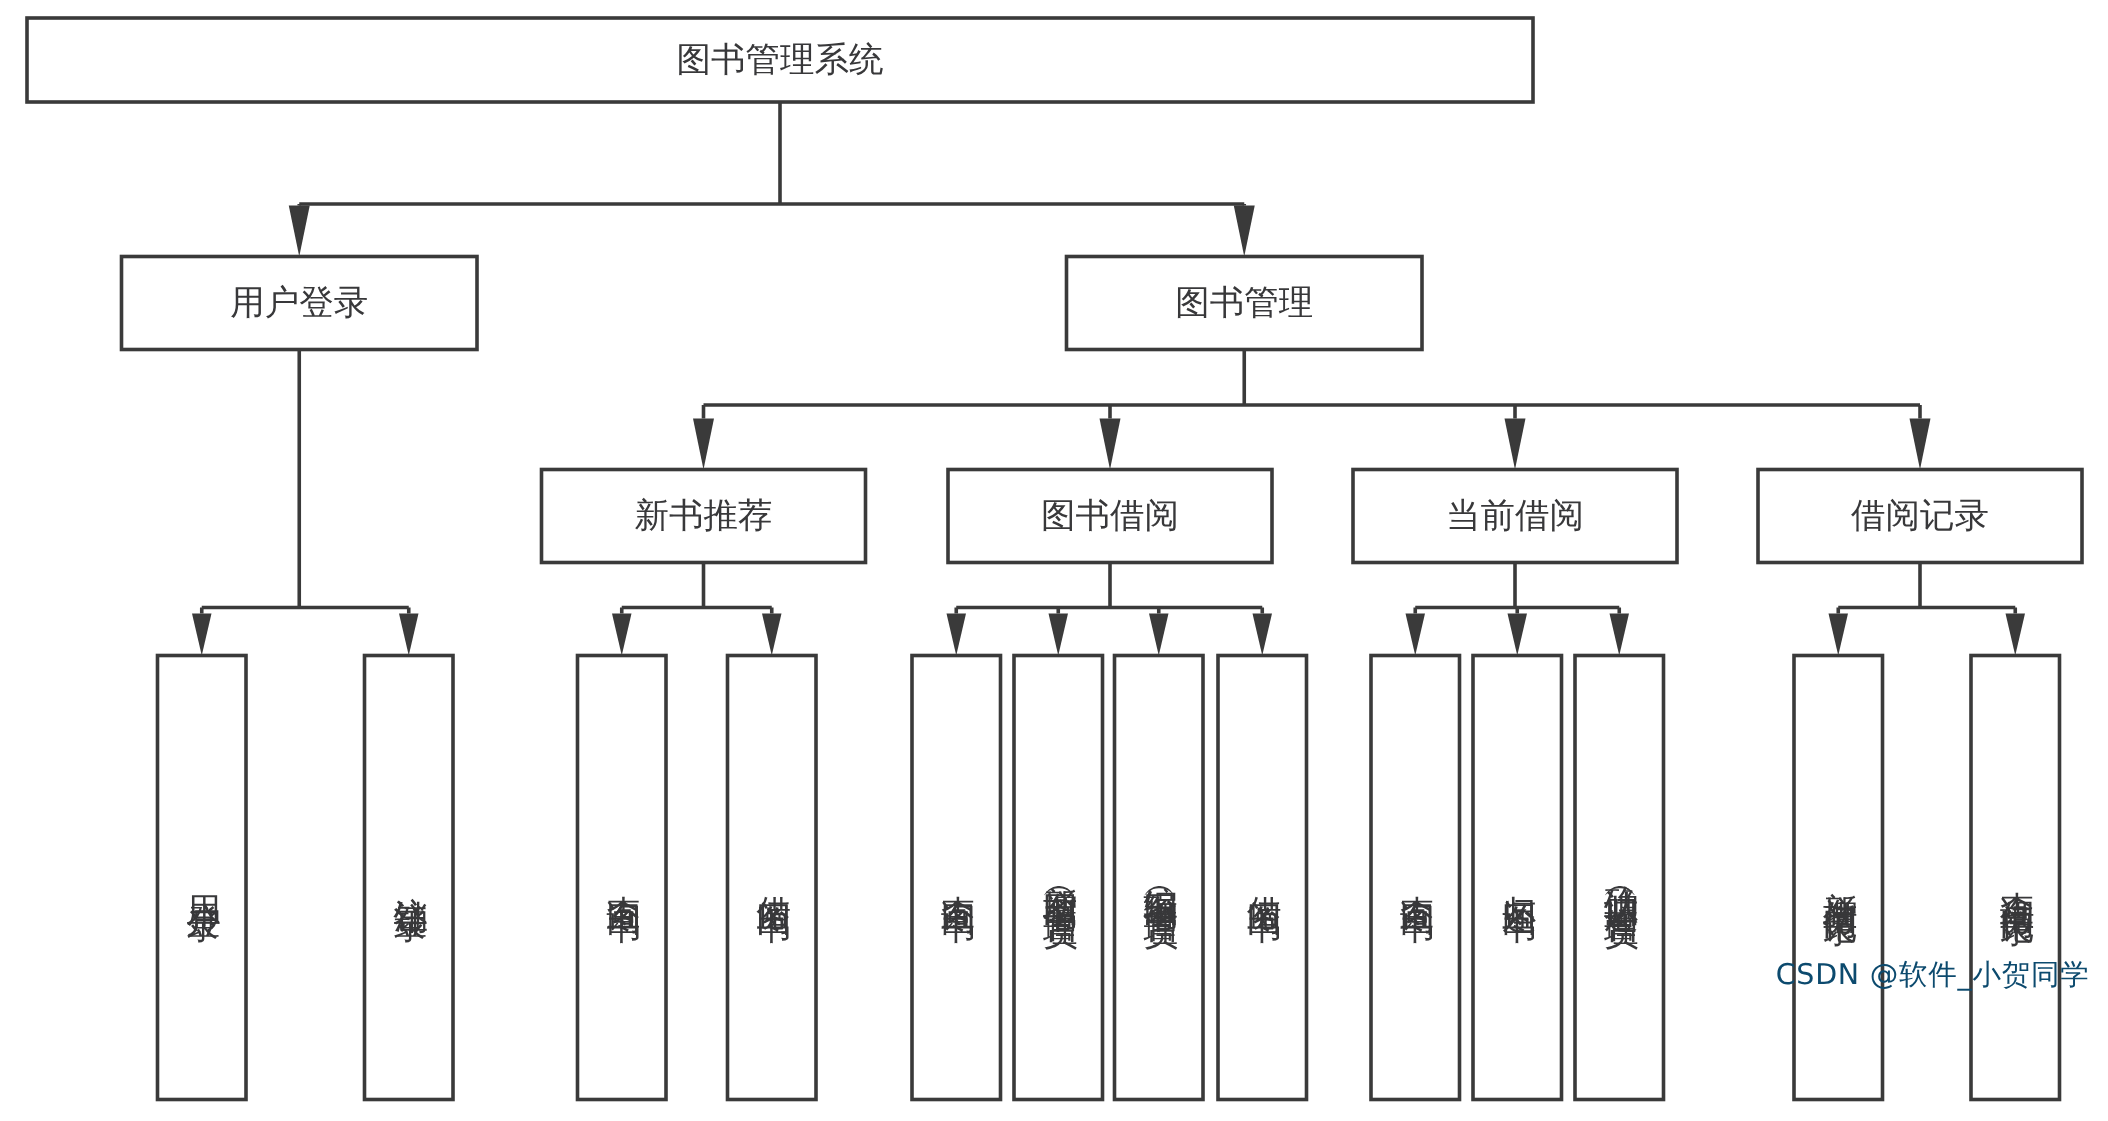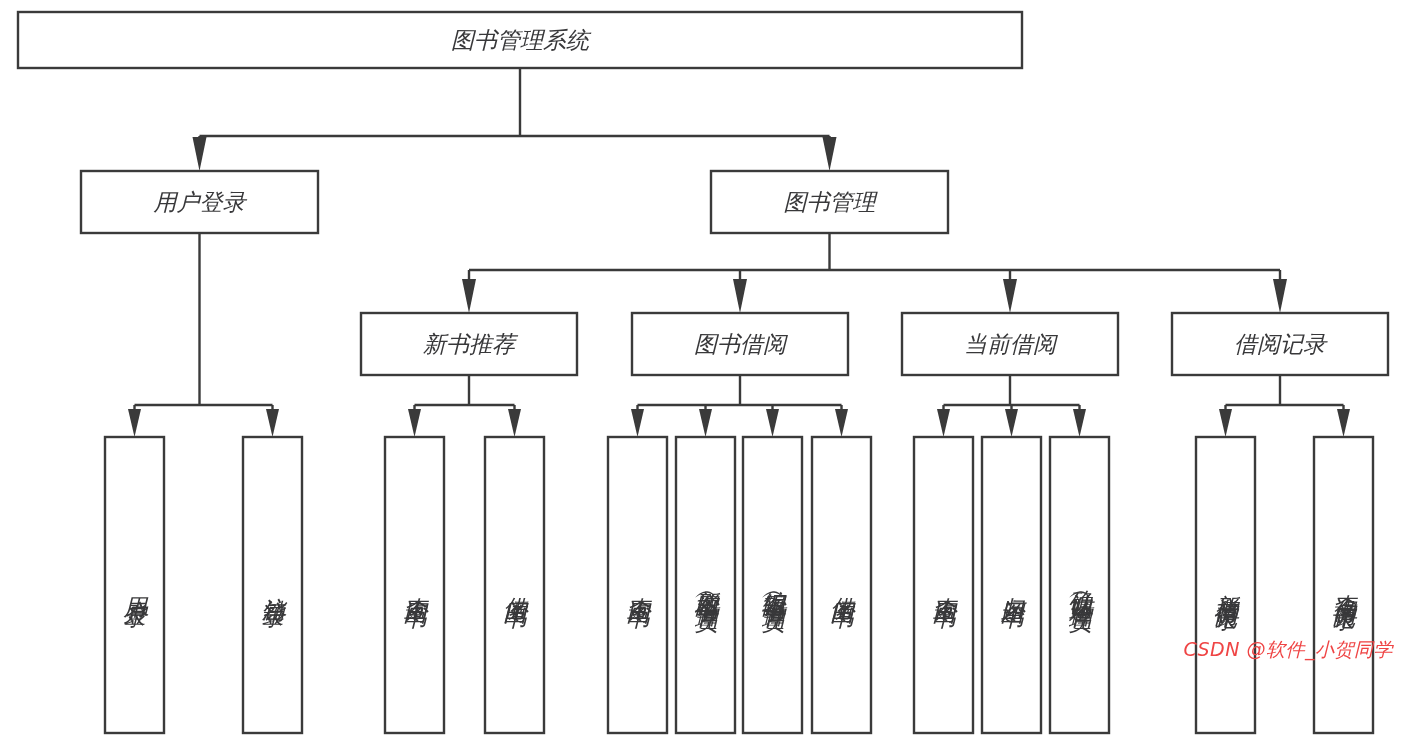--- a/index.html
+++ b/index.html
@@ -12,21 +12,20 @@
     width: 1405px;
     height: 747px;
     font-family: "DejaVu Sans", "Liberation Sans", sans-serif;
     overflow: hidden;
   }
   #diagram-root {
     position: relative;
     width: 1405px;
     height: 667px;
     background: #ffffff;
-    font-style: italic;
   }
   svg.diagram-canvas {
     position: absolute;
     left: 0;
     top: 0;
     width: 1405px;
     height: 747px;
     display: block;
   }
   .node-box {
@@ -68,21 +67,21 @@
     color: #38383a;
     white-space: nowrap;
     text-align: center;
   }
   .watermark {
     position: absolute;
     right: 12px;
     bottom: 4px;
     font-family: "DejaVu Sans", "Liberation Sans", sans-serif;
     font-size: 19px;
-    color: #ef4444;
+    color: #0c4a6e;
     letter-spacing: 0.5px;
     white-space: nowrap;
   }
 </style>
 </head>
 <body>
 
 <div id="diagram-root">
 
   <svg class="diagram-canvas" id="diagram-svg" viewBox="0 0 1405 747" xmlns="http://www.w3.org/2000/svg">

